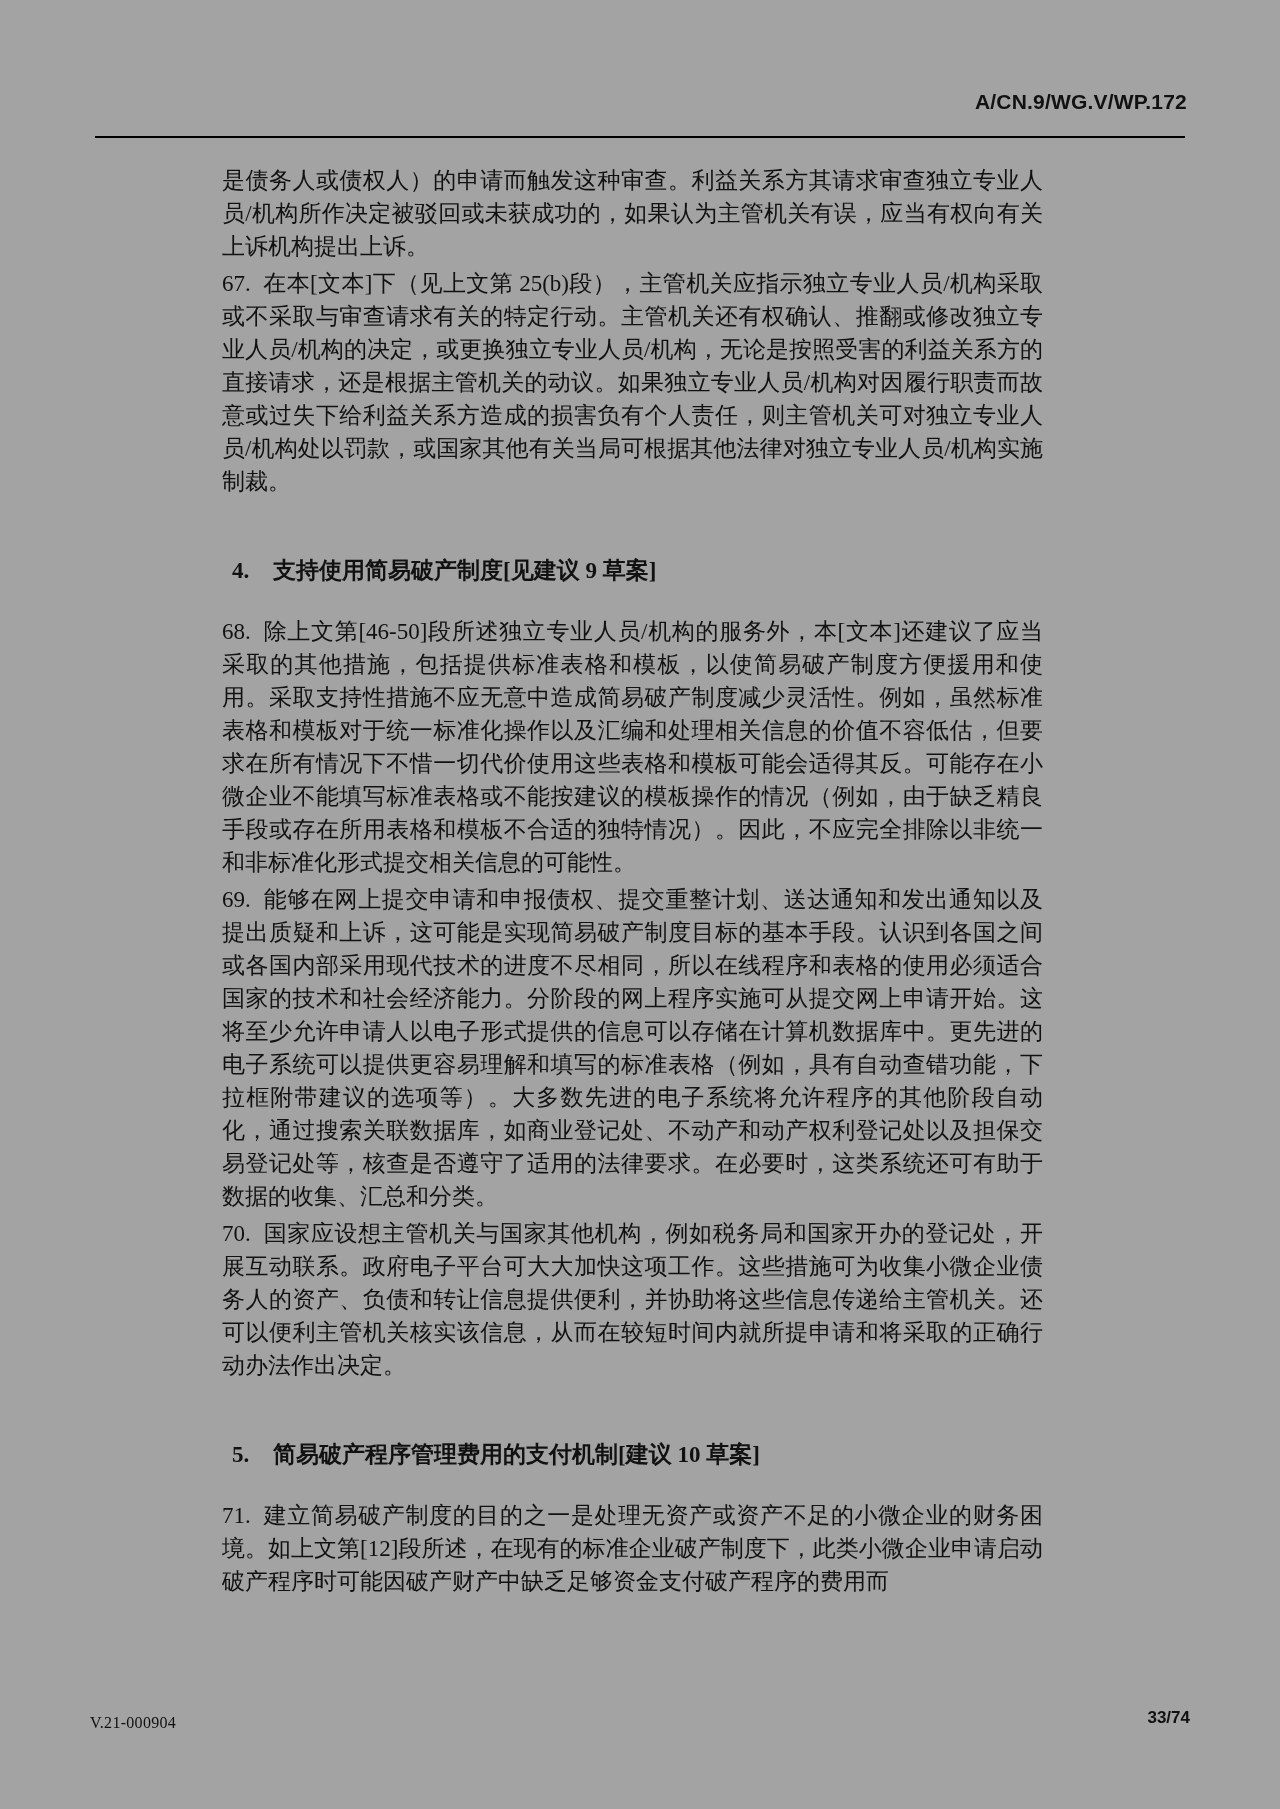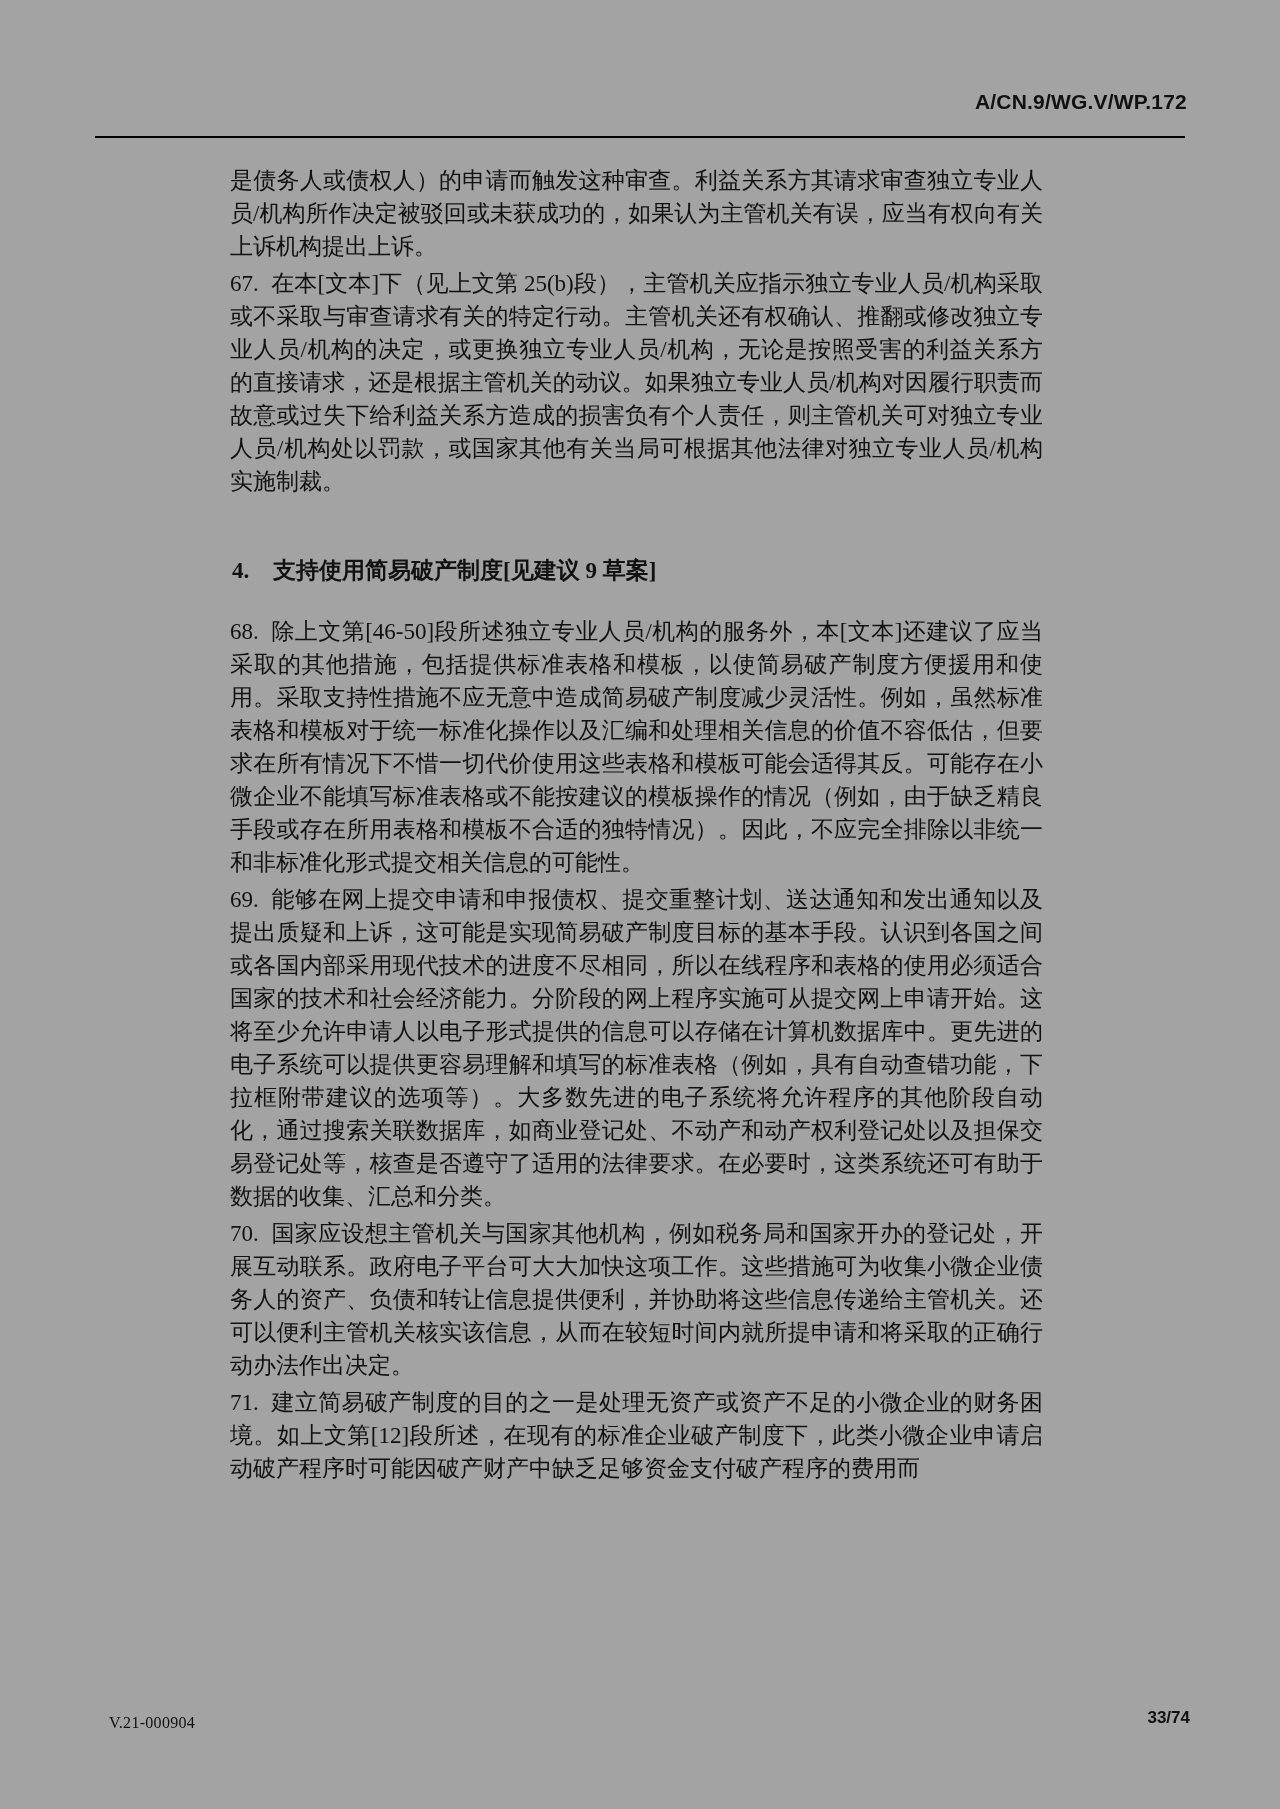--- a/index.html
+++ b/index.html
@@ -37,36 +37,36 @@
   .content {
     position: absolute;
     top: 164px;
     left: 222px;
     width: 821px;
     font-size: 23px;
     line-height: 33px;
     text-align: justify;
     text-justify: inter-character;
   }
-  .para { margin: 4px 0 0 8px; }
+  .para { margin: 4px 0 0 0; }
   .para:first-child { margin-top: 0; }
   .heading {
     font-weight: bold;
     text-align: left;
     margin: 56px 0 28px 10px;
   }
   .blk-num {
     display: inline-block;
     width: 41px;
     text-align: left;
   }
   
   .footer-docnum {
     position: absolute;
-    left: 109px;
+    left: 90px;
     top: 1714px;
     font-size: 16px;
     font-family: "Liberation Serif", "DejaVu Serif", serif;
     letter-spacing: 0.3px;
   }
   .footer-page {
     position: absolute;
     right: 90px;
     top: 1708px;
     font-family: "Liberation Sans", "DejaVu Sans", sans-serif;
@@ -83,20 +83,21 @@
 
   <div class="header-rule"></div>
 
   <div class="content" id="doc-content">
       <div class="para"><span>是债务人或债权人）的申请而触发这种审查。利益关系方其请求审查独立专业人员/机构所作决定被驳回或未获成功的，如果认为主管机关有误，应当有权向有关上诉机构提出上诉。</span></div>
       <div class="para"><span class="blk-num">67.</span><span>在本[文本]下（见上文第 25(b)段），主管机关应指示独立专业人员/机构采取或不采取与审查请求有关的特定行动。主管机关还有权确认、推翻或修改独立专业人员/机构的决定，或更换独立专业人员/机构，无论是按照受害的利益关系方的直接请求，还是根据主管机关的动议。如果独立专业人员/机构对因履行职责而故意或过失下给利益关系方造成的损害负有个人责任，则主管机关可对独立专业人员/机构处以罚款，或国家其他有关当局可根据其他法律对独立专业人员/机构实施制裁。</span></div>
       <div class="heading"><span class="blk-num">4.</span><span>支持使用简易破产制度[见建议 9 草案]</span></div>
       <div class="para"><span class="blk-num">68.</span><span>除上文第[46-50]段所述独立专业人员/机构的服务外，本[文本]还建议了应当采取的其他措施，包括提供标准表格和模板，以使简易破产制度方便援用和使用。采取支持性措施不应无意中造成简易破产制度减少灵活性。例如，虽然标准表格和模板对于统一标准化操作以及汇编和处理相关信息的价值不容低估，但要求在所有情况下不惜一切代价使用这些表格和模板可能会适得其反。可能存在小微企业不能填写标准表格或不能按建议的模板操作的情况（例如，由于缺乏精良手段或存在所用表格和模板不合适的独特情况）。因此，不应完全排除以非统一和非标准化形式提交相关信息的可能性。</span></div>
       <div class="para"><span class="blk-num">69.</span><span>能够在网上提交申请和申报债权、提交重整计划、送达通知和发出通知以及提出质疑和上诉，这可能是实现简易破产制度目标的基本手段。认识到各国之间或各国内部采用现代技术的进度不尽相同，所以在线程序和表格的使用必须适合国家的技术和社会经济能力。分阶段的网上程序实施可从提交网上申请开始。这将至少允许申请人以电子形式提供的信息可以存储在计算机数据库中。更先进的电子系统可以提供更容易理解和填写的标准表格（例如，具有自动查错功能，下拉框附带建议的选项等）。大多数先进的电子系统将允许程序的其他阶段自动化，通过搜索关联数据库，如商业登记处、不动产和动产权利登记处以及担保交易登记处等，核查是否遵守了适用的法律要求。在必要时，这类系统还可有助于数据的收集、汇总和分类。</span></div>
       <div class="para"><span class="blk-num">70.</span><span>国家应设想主管机关与国家其他机构，例如税务局和国家开办的登记处，开展互动联系。政府电子平台可大大加快这项工作。这些措施可为收集小微企业债务人的资产、负债和转让信息提供便利，并协助将这些信息传递给主管机关。还可以便利主管机关核实该信息，从而在较短时间内就所提申请和将采取的正确行动办法作出决定。</span></div>
+      <div class="heading"><span class="blk-num">5.</span><span>简易破产程序管理费用的支付机制[建议 10 草案]</span></div>
       <div class="para"><span class="blk-num">71.</span><span>建立简易破产制度的目的之一是处理无资产或资产不足的小微企业的财务困境。如上文第[12]段所述，在现有的标准企业破产制度下，此类小微企业申请启动破产程序时可能因破产财产中缺乏足够资金支付破产程序的费用而</span></div>
     </div>
 
   <div class="footer-docnum">V.21-000904</div>
 
   <div class="footer-page">33/74</div>
 
 </div>
 
 </body></html>

